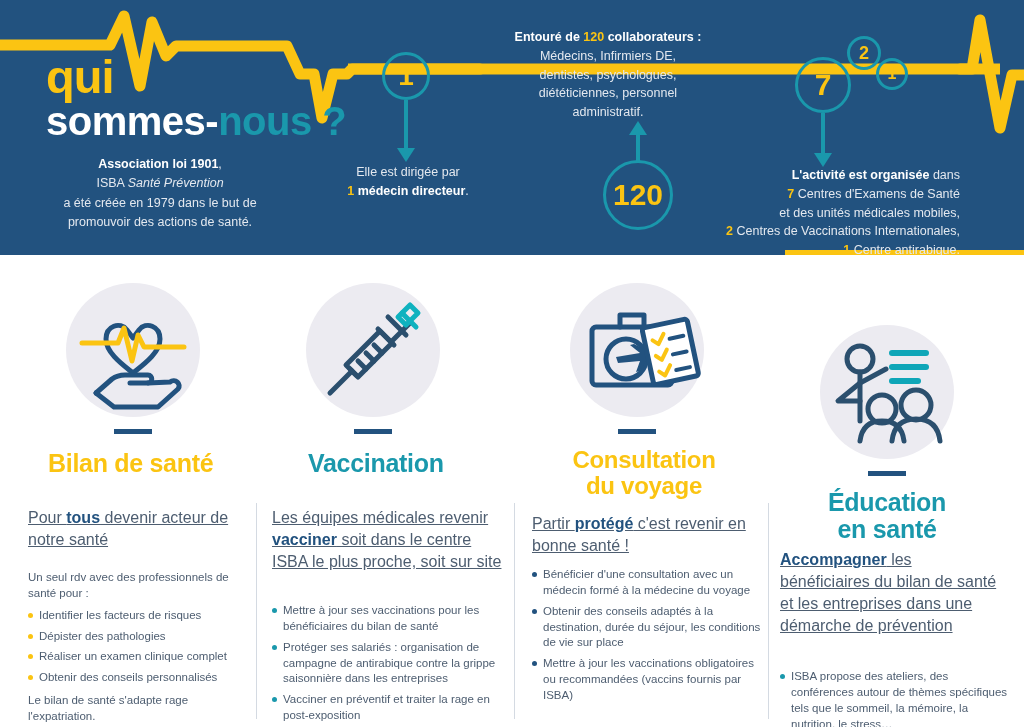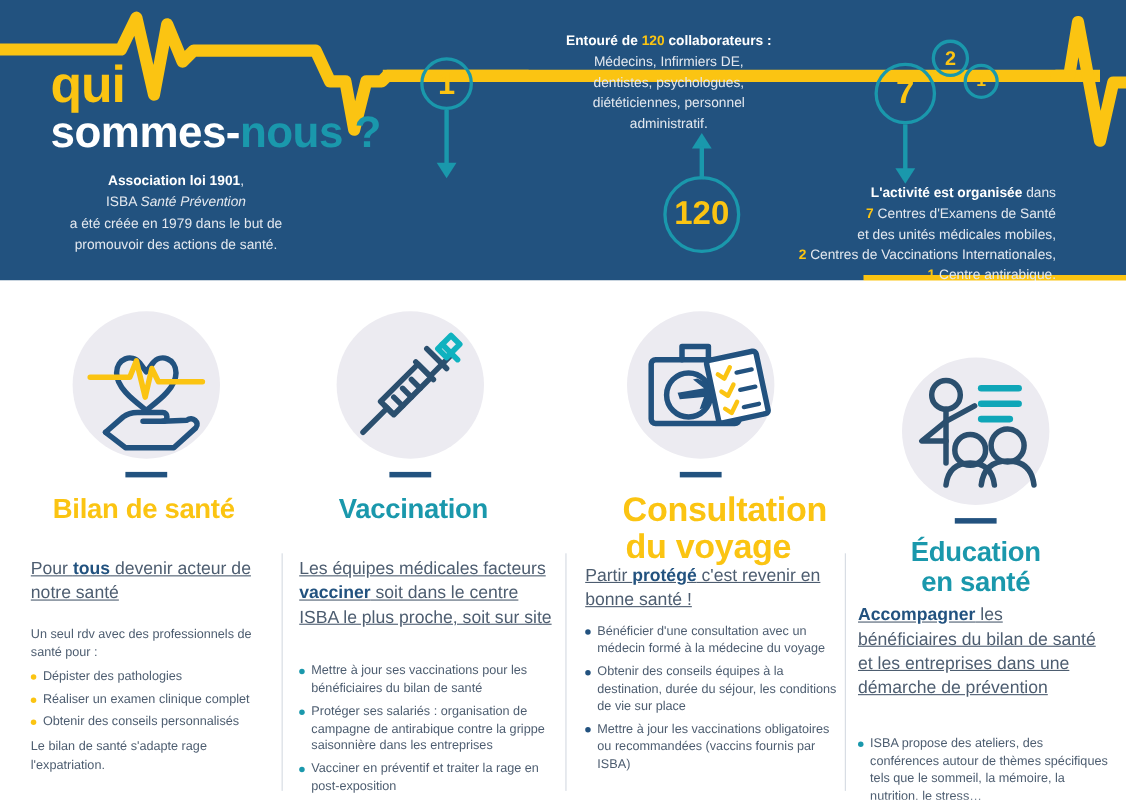--- a/index.html
+++ b/index.html
@@ -143,20 +143,24 @@
   <div class="hdr-assoc">
     <b>Association loi 1901</b><span>,</span><br>
     <span>ISBA </span><i>Santé Prévention</i><br>
     <span>a été créée en 1979 dans le but de</span><br>
     <span>promouvoir des actions de santé.</span>
   </div>
 
   <div class="ncircle" id="circle-1">1</div>
   <div class="stem" id="stem-1"></div>
   <div class="arrow-down" id="arrow-1"></div>
+  <div class="hdr-note" id="note-1">
+    <span>Elle est dirigée par</span><br>
+    <span class="y">1</span><b> médecin directeur</b><span>.</span>
+  </div>
 
   <div class="hdr-note" id="note-120">
     <b>Entouré de </b><span class="y">120</span><b> collaborateurs :</b><br>
     <span>Médecins, Infirmiers DE,</span><br>
     <span>dentistes, psychologues,</span><br>
     <span>diététiciennes, personnel</span><br>
     <span>administratif.</span>
   </div>
   <div class="arrow-up" id="arrow-120"></div>
   <div class="stem" id="stem-120"></div>
@@ -195,20 +199,21 @@
 
     <div class="cap yellow" style="left:34px; top:195px; font-size:25px;">
       <span>Bilan de santé</span>
     </div>
     <div class="lede" style="left:14px; top:252px; width:228px; font-size:16px;">
       <span>Pour </span><b>tous</b><span> devenir acteur de notre santé</span>
     </div>
     <div class="sub b-yellow" style="left:14px; top:314px; width:220px;">
       <p>Un seul rdv avec des professionnels de santé pour :</p>
       <ul>
+        <li>Identifier les facteurs de risques</li>
         <li>Dépister des pathologies</li>
         <li>Réaliser un examen clinique complet</li>
         <li>Obtenir des conseils personnalisés</li>
       </ul>
       <p style="margin-top:6px;">Le bilan de santé s'adapte rage l'expatriation.</p>
     </div>
   </div>
 
   <div class="col" id="col-1">
     <div class="icon-circle" style="left:44px;">
@@ -226,21 +231,21 @@
           <path d="M104 22 L112 30 L100 42 L92 34 Z"></path>
         </g>
       </svg>
     </div>
     <div class="icon-rule" style="left:92px;"></div>
 
     <div class="cap teal" style="left:46px; top:195px; font-size:25px;">
       <span>Vaccination</span>
     </div>
     <div class="lede" style="left:10px; top:252px; width:232px; font-size:16px;">
-      <span>Les équipes médicales facteurs </span><b>vacciner</b><span> soit dans le centre ISBA le plus proche, soit sur site</span>
+      <span>Les équipes médicales revenir </span><b>vacciner</b><span> soit dans le centre ISBA le plus proche, soit sur site</span>
     </div>
     <div class="sub b-teal" style="left:10px; top:348px; width:236px;">
       <ul>
         <li>Mettre à jour ses vaccinations pour les bénéficiaires du bilan de santé</li>
         <li>Protéger ses salariés : organisation de campagne de antirabique contre la grippe saisonnière dans les entreprises</li>
         <li>Vacciner en préventif et traiter la rage en post-exposition</li>
       </ul>
     </div>
   </div>
 
@@ -257,31 +262,31 @@
           <rect x="78" y="40" width="46" height="58" rx="3" fill="#ffffff" stroke="#22527f" stroke-width="5"></rect>
           <path d="M86 54 l5 5 l7 -9" fill="none" stroke="#fbc412" stroke-width="4" stroke-linecap="round" stroke-linejoin="round"></path>
           <path d="M86 70 l5 5 l7 -9" fill="none" stroke="#fbc412" stroke-width="4" stroke-linecap="round" stroke-linejoin="round"></path>
           <path d="M86 86 l5 5 l7 -9" fill="none" stroke="#fbc412" stroke-width="4" stroke-linecap="round" stroke-linejoin="round"></path>
           <path d="M103 56 h14 M103 72 h14 M103 88 h14" stroke="#22527f" stroke-width="4" stroke-linecap="round"></path>
         </g>
       </svg>
     </div>
     <div class="icon-rule" style="left:100px;"></div>
 
-    <div class="cap yellow" style="left:48px; top:192px; font-size:31px; text-align:center; width:156px;">
+    <div class="cap yellow" style="left:48px; top:192px; font-size:24px; text-align:center; width:156px;">
       <div>Consultation</div>
       <div>du voyage</div>
     </div>
     <div class="lede" style="left:14px; top:258px; width:230px; font-size:16px;">
       <span>Partir </span><b>protégé</b><span> c'est revenir en bonne santé !</span>
     </div>
     <div class="sub b-navy" style="left:14px; top:312px; width:234px;">
       <ul>
         <li>Bénéficier d'une consultation avec un médecin formé à la médecine du voyage</li>
-        <li>Obtenir des conseils équipes à la destination, durée du séjour, les conditions de vie sur place</li>
+        <li>Obtenir des conseils adaptés à la destination, durée du séjour, les conditions de vie sur place</li>
         <li>Mettre à jour les vaccinations obligatoires ou recommandées (vaccins fournis par ISBA)</li>
       </ul>
     </div>
   </div>
 
   <div class="col" id="col-3">
     <div class="icon-circle" style="left:48px;">
       <svg width="134" height="134" viewBox="0 0 134 134">
         <g stroke="#2b4f6e" stroke-width="5" fill="none" stroke-linecap="round" stroke-linejoin="round">
           <circle cx="40" cy="34" r="13"></circle>

